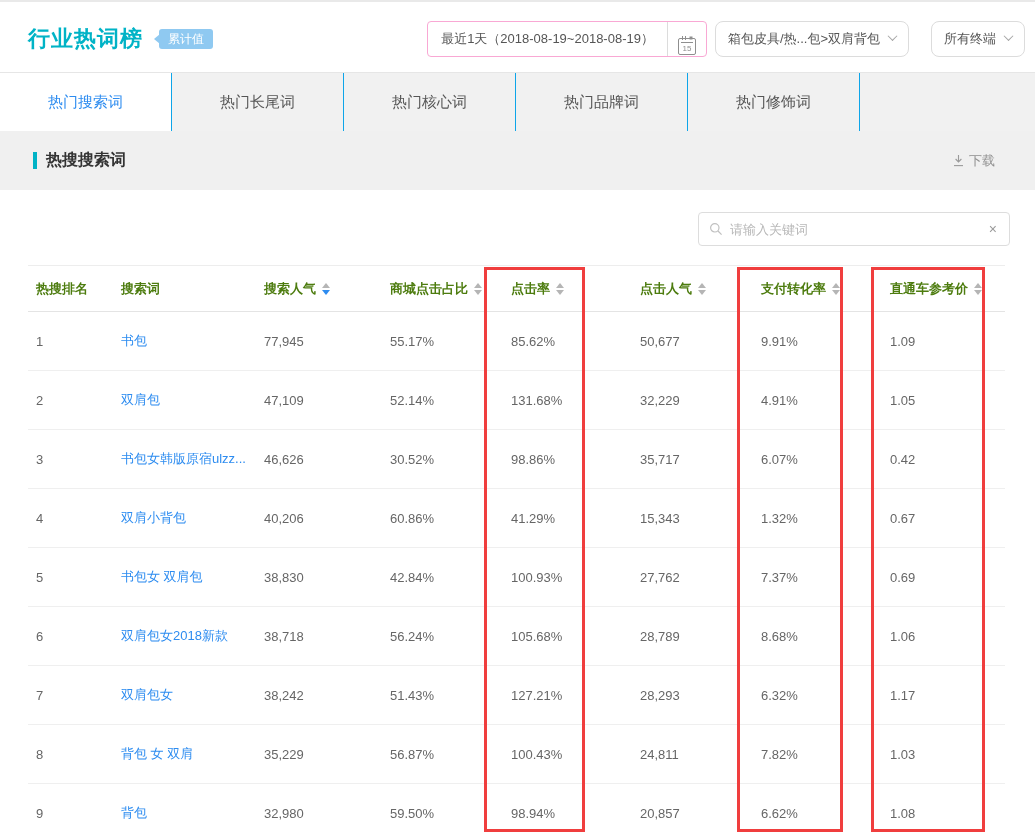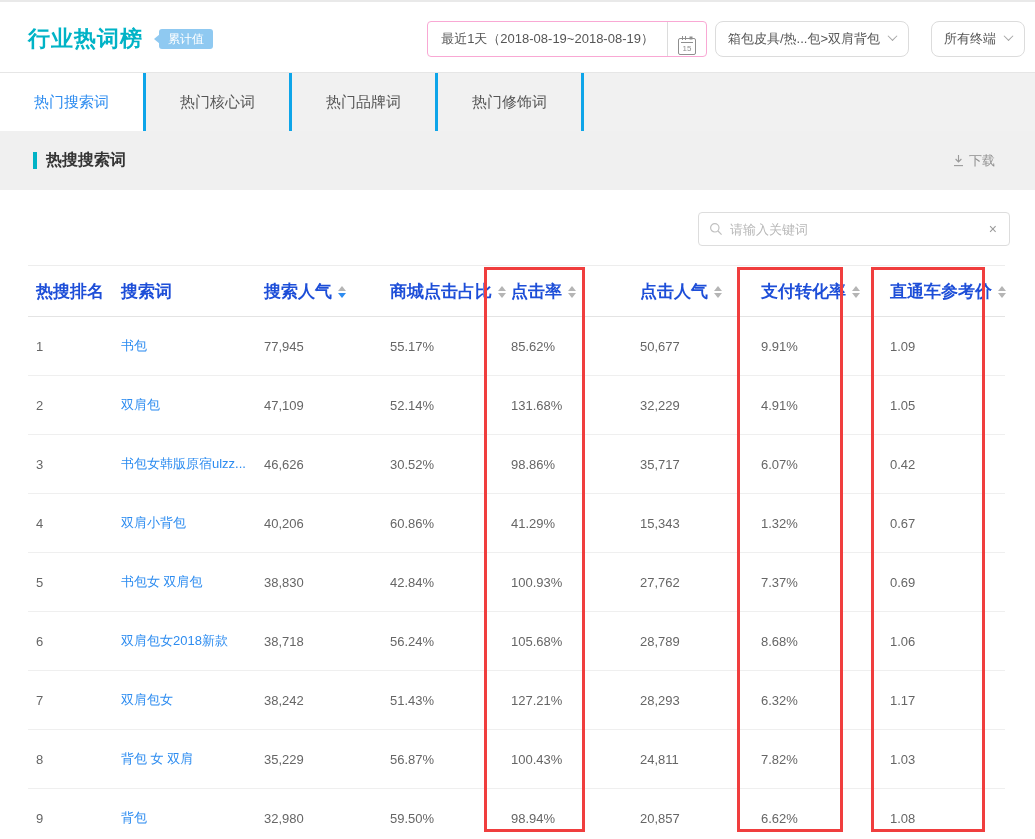--- a/index.html
+++ b/index.html
@@ -21,42 +21,42 @@
   .cal-icon { width:18px; height:17px; border:1px solid #8f8f8f; border-radius:2px; position:relative;
     font-size:8px; color:#8f8f8f; display:flex; align-items:flex-end; justify-content:center; line-height:10px;margin-top:16px; }
   .cal-icon::before { content:""; position:absolute; top:3px; left:2px; right:2px; border-top:1px solid #8f8f8f; }
   .cal-icon::after { content:""; position:absolute; top:-3px; left:3px; width:2px; height:4px; border-left:1px solid #8f8f8f; border-right:1px solid #8f8f8f; background:transparent; box-shadow:7px 0 0 -0.5px #8f8f8f; }
   .sel-btn { display:flex; align-items:center; border:1px solid #dcdcdc; border-radius:8px; padding:0 12px; height:36px; font-size:13px; color:#555; margin-left:8px; cursor:pointer; white-space:nowrap; background:#fff; }
   .sel-btn.terminal { margin-left:22px; }
   .chevron { display:inline-block; width:7px; height:7px; border-right:1px solid #a5a5a5; border-bottom:1px solid #a5a5a5; transform:rotate(45deg) translate(-1px,-1px); margin-left:9px; margin-top:-3px; }
 
   
   .tab-bar { display:flex; height:59px; background:#f1f1f1; border-top:1px solid #e6e6e6; }
-  .tab { width:146px; text-align:center; line-height:58px; font-size:15px; color:#555; border-right:3px solid #0ea5e9; cursor:pointer; }
+  .tab { width:172px; text-align:center; line-height:58px; font-size:15px; color:#555; border-right:1px solid #0ea5e9; cursor:pointer; }
   .tab.active { background:#fff; color:#2d8cf0; }
   .tab-filler { flex:1; }
 
   
   .section-strip { height:59px; background:#f0f0f0; display:flex; align-items:center; padding:0 28px 0 33px; }
   .accent-bar { width:4px; height:17px; background:#00b3c6; margin-right:9px; }
   .section-title { font-size:16px; font-weight:bold; color:#333; }
   .download { margin-left:auto; display:flex; align-items:center; font-size:13px; color:#8f8f8f; cursor:pointer; margin-right:12px; }
   .download svg { margin-right:4px; }
 
   
   .content { background:#fff; }
   .search-row { display:flex; justify-content:flex-end; padding:22px 25px 0 0; }
   .search-box { width:312px; height:34px; border:1px solid #ddd; border-radius:4px; display:flex; align-items:center; padding:0 10px; }
   .search-box input { border:none; outline:none; flex:1; font-size:13px; color:#555; margin-left:7px; font-family:inherit; background:transparent; }
   .search-box input::placeholder { color:#b8b8b8; }
   .clear-x { color:#9a9a9a; font-size:14px; cursor:pointer; padding:0 2px; }
 
   
   table.hot-table { margin:19px 0 0 28px; width:977px; border-collapse:collapse; table-layout:fixed; }
-  .hot-table th { text-align:left; font-size:17px; color:#1d4ed8; font-weight:bold; padding:14px 8px 13px;
+  .hot-table th { text-align:left; font-size:13px; color:#4d7c0f; font-weight:bold; padding:14px 8px 13px;
     border-top:1px solid #ededed; border-bottom:1px solid #e4e4e4; white-space:nowrap; cursor:pointer; }
   .hot-table td { font-size:13px; color:#666; padding:20px 8px; border-bottom:1px solid #efefef; white-space:nowrap; overflow:hidden; text-overflow:ellipsis; }
   .hot-table a.kw { color:#2d8cf0; text-decoration:none; }
   .sort { display:inline-block; vertical-align:middle; margin-left:6px; margin-top:-2px; }
   .sort i { display:block; width:0; height:0; border-left:4px solid transparent; border-right:4px solid transparent; }
   .sort .up { border-bottom:5px solid #b5b5b5; margin-bottom:2px; }
   .sort .down { border-top:5px solid #b5b5b5; }
   .sort .down.on { border-top-color:#2d8cf0; }
 
   
@@ -87,20 +87,21 @@
       </div>
       <div class="sel-btn terminal">
         <span>所有终端</span>
         <span class="chevron"></span>
       </div>
     </div>
   </div>
 
   <div class="tab-bar">
     <div class="tab active">热门搜索词</div>
+    <div class="tab">热门长尾词</div>
     <div class="tab">热门核心词</div>
     <div class="tab">热门品牌词</div>
     <div class="tab">热门修饰词</div>
     <div class="tab-filler"></div>
   </div>
 
   <div class="section-strip">
     <span class="accent-bar"></span>
     <span class="section-title">热搜搜索词</span>
     <span class="download">

